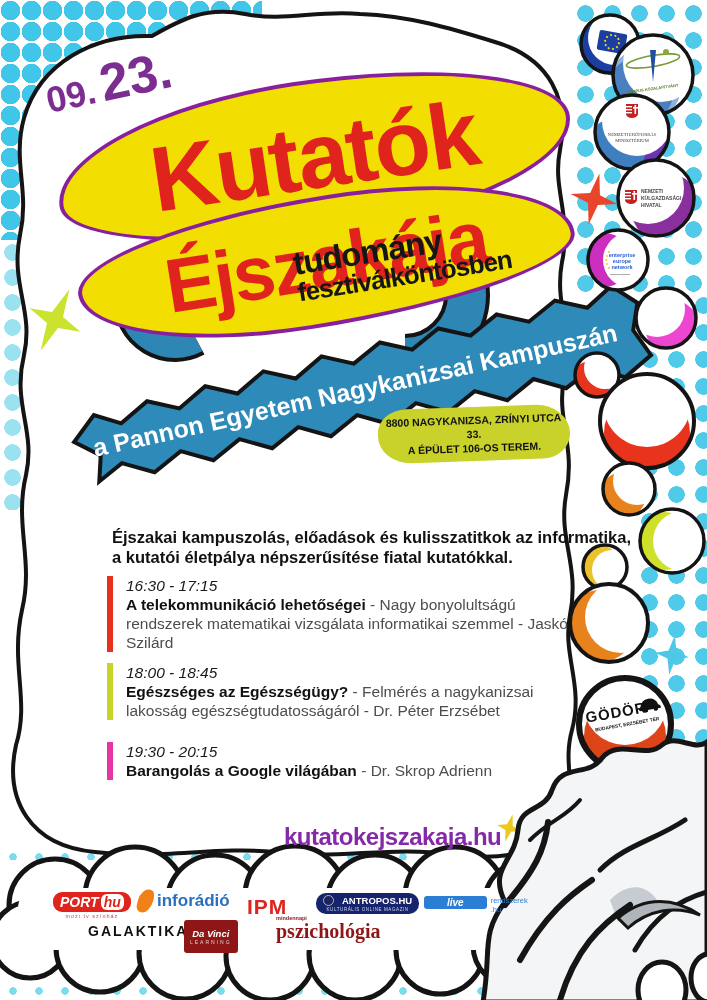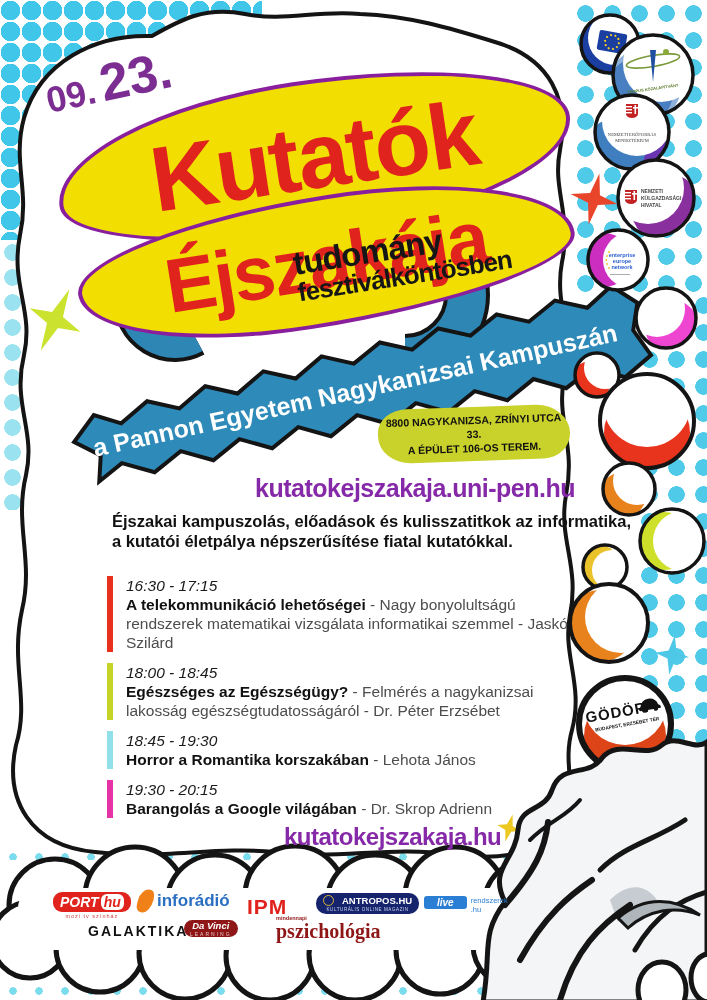--- a/index.html
+++ b/index.html
@@ -38,21 +38,21 @@
   #banner-text{left:75px;top:368px;width:560px;height:44px;transform:rotate(-12.5deg);color:#ffffff;font-weight:bold;font-size:25px;text-align:center;line-height:44px;white-space:nowrap;}
 
   
   #address{left:378px;top:407px;width:192px;height:54px;background:#c9d12b;border-radius:30px 35px 28px 34px / 24px 30px 26px 28px;transform:rotate(-2deg);display:flex;flex-direction:column;align-items:center;justify-content:center;color:#111;font-weight:bold;font-size:10.5px;line-height:1.35;text-align:center;}
 
   
   #url1{left:250px;top:474px;width:325px;text-align:right;color:#8629a8;font-weight:bold;font-size:25px;letter-spacing:-0.5px;}
   #url2{left:284px;top:823px;color:#8629a8;font-weight:bold;font-size:24px;letter-spacing:-0.5px;}
 
   
-  #intro{left:112px;top:512px;color:#111;font-weight:bold;font-size:16.5px;line-height:19.5px;}
+  #intro{left:112px;top:528px;color:#111;font-weight:bold;font-size:16.5px;line-height:19.5px;}
 
   
   #schedule{left:107px;top:576px;width:472px;}
   .sch-item{display:flex;margin-bottom:11px;}
   .sch-bar{width:6px;flex:none;margin-right:13px;}
   .sch-body{font-size:15.5px;line-height:19px;color:#4d4d4d;}
   .sch-time{font-style:italic;color:#1a1a1a;}
   .sch-title{font-weight:bold;color:#111;}
 
   
@@ -63,24 +63,24 @@
   .port-tag{font-size:5.5px;color:#c44;letter-spacing:1px;margin-top:1px;}
   #sp-inforadio{left:138px;top:889px;display:flex;align-items:center;gap:4px;justify-content:flex-end;}
   .info-ico{width:15px;height:24px;background:#f08018;border-radius:70% 30% 65% 35% / 60% 40% 70% 30%;transform:rotate(14deg);}
   .info-txt{color:#2a6fc1;font-weight:bold;font-size:17px;}
   #sp-ipm{left:247px;top:895px;color:#e0231c;font-weight:bold;font-size:21px;letter-spacing:1px;}
   #sp-antropos{left:316px;top:893px;background:#16246e;border-radius:10px;padding:2px 7px;text-align:center;}
   .ant-line1{color:#fff;font-weight:bold;font-size:9.5px;display:flex;align-items:center;gap:8px;justify-content:center;}
   .ant-ico{display:inline-block;width:9px;height:9px;border:1.5px solid #d8b83a;border-radius:50%;}
   .ant-line2{color:#cfd8f0;font-size:4.5px;letter-spacing:0.6px;margin-top:1px;}
   #sp-moha{left:424px;top:896px;display:flex;gap:4px;align-items:flex-start;}
-  .moha-box{background:#2a7fd4;border-radius:3px;padding:1px 13px;color:#fff;font-weight:bold;font-style:italic;font-size:10px;}
+  .moha-box{background:#2a7fd4;border-radius:3px;padding:1px 23px;color:#fff;font-weight:bold;font-style:italic;font-size:10px;}
   .moha-txt{color:#2a7fd4;font-size:7.5px;line-height:1.2;}
   #sp-galaktika{left:88px;top:923px;color:#111;font-weight:bold;font-size:14px;letter-spacing:2px;}
-  #sp-davinci{left:184px;top:920px;background:#8e1616;border-radius:10px;padding:0 6px;text-align:center;}
+  #sp-davinci{left:184px;top:920px;background:#8e1616;border-radius:3px;padding:8px 6px;text-align:center;}
   .dav-name{color:#fff;font-style:italic;font-weight:bold;font-size:9.5px;}
   .dav-sub{color:#e8c8c8;font-size:5px;letter-spacing:2px;}
   #sp-pszi{left:276px;top:915px;}
   .pszi-sup{font-size:5.5px;color:#8e1616;font-weight:bold;}
   .pszi-name{font-family:"Liberation Serif",serif;font-weight:bold;font-size:20px;color:#8e1616;line-height:1;}
 </style>
 </head>
 <body>
 
 <div id="poster">
@@ -395,21 +395,20 @@
     <div class="s2">fesztiválköntösben</div>
   </div>
 
   <div class="layer" id="banner-text">a Pannon Egyetem Nagykanizsai Kampuszán</div>
 
   <div class="layer" id="address">
     <div>8800 NAGYKANIZSA, ZRÍNYI UTCA 33.</div>
     <div>A ÉPÜLET 106-OS TEREM.</div>
   </div>
 
-  <div class="layer" id="url1">kutatokejszakaja.uni-pen.hu</div>
 
   <div class="layer" id="intro">
     <div>Éjszakai kampuszolás, előadások és kulisszatitkok az informatika,</div>
     <div>a kutatói életpálya népszerűsítése fiatal kutatókkal.</div>
   </div>
 
   <div class="layer" id="schedule">
     <div class="sch-item">
       <div class="sch-bar" style="background-color: rgb(232, 48, 28);"></div>
       <div class="sch-body">
@@ -419,24 +418,20 @@
     </div>
     <div class="sch-item">
       <div class="sch-bar" style="background-color: rgb(198, 211, 39);"></div>
       <div class="sch-body">
         <div class="sch-time">18:00 - 18:45</div>
         <div><span class="sch-title">Egészséges az Egészségügy?</span><span> - </span><span>Felmérés a nagykanizsai lakosság egészségtudatosságáról - Dr. Péter Erzsébet</span></div>
       </div>
     </div>
     <div class="sch-item">
       <div class="sch-bar" style="background-color: rgb(143, 224, 232);"></div>
-      <div class="sch-body">
-        <div class="sch-time">18:45 - 19:30</div>
-        <div><span class="sch-title">Horror a Romantika korszakában</span><span> - </span><span>Lehota János</span></div>
-      </div>
     </div>
     <div class="sch-item">
       <div class="sch-bar" style="background-color: rgb(230, 51, 165);"></div>
       <div class="sch-body">
         <div class="sch-time">19:30 - 20:15</div>
         <div><span class="sch-title">Barangolás a Google világában</span><span> - </span><span>Dr. Skrop Adrienn</span></div>
       </div>
     </div>
   </div>
 

